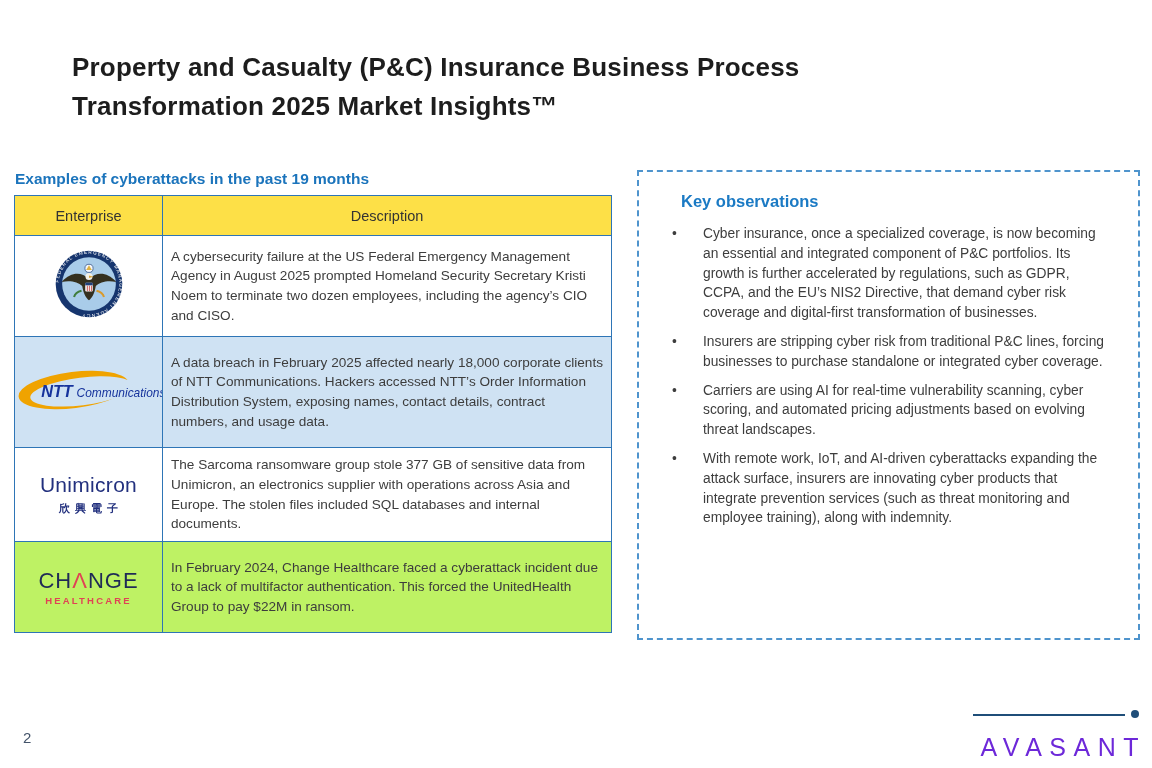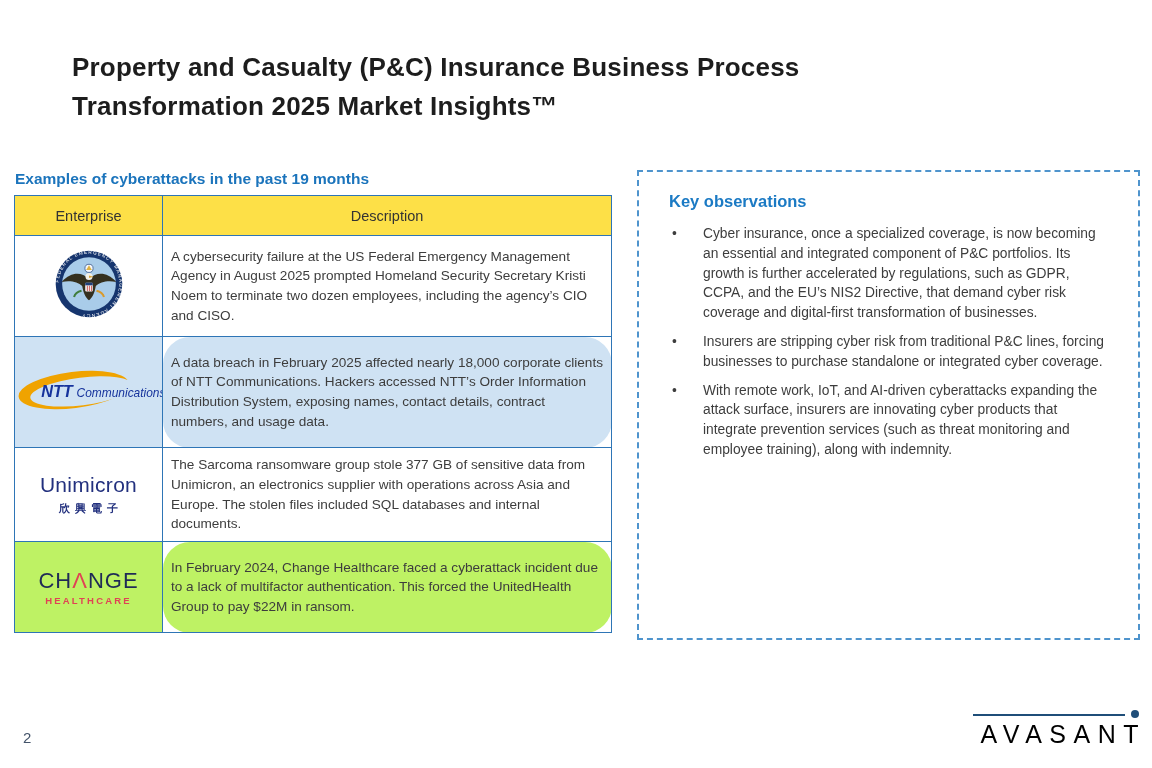--- a/index.html
+++ b/index.html
@@ -24,54 +24,54 @@
   table.attacks {
     border-collapse:collapse; width:597px; table-layout:fixed;
   }
   table.attacks th, table.attacks td { border:1.6px solid #2e75b6; }
   table.attacks th {
     background:#fde047; height:37px; font-size:14.5px; font-weight:400; color:#333333;
   }
   td.enterprise { width:148px; text-align:center; vertical-align:middle; }
   td.desc {
     padding:4px 8px 4px 8px; font-size:13.6px; line-height:19.6px;
-    color:#3d3d3d; vertical-align:middle;border-radius:27px;
+    color:#3d3d3d; vertical-align:middle;
   }
   tr.r1 { height:101px; } tr.r2 { height:111px; background:#cfe2f3; }
   tr.r3 { height:94px; }  tr.r4 { height:91px;  background:#bef264; }
 
   
   .unimicron-name { font-size:21px; font-weight:normal; color:#22307e; letter-spacing:0.3px; }
   .unimicron-cn { font-size:11px; font-weight:bold; color:#22307e; letter-spacing:5px; margin-top:4px; margin-right:-5px; }
   .change-line1 { font-size:22px; color:#1f2a56; letter-spacing:1px; font-weight:500; }
   .change-delta { color:#e04355; font-weight:400; }
   .change-line2 { font-size:9.5px; font-weight:bold; color:#e04355; letter-spacing:2.2px; margin-top:1px; }
 
   
   .obs-box {
     position:absolute; left:637px; top:170px; width:503px; height:470px;
     border:2px dashed #4f94cd; box-sizing:border-box; background:#ffffff;
     padding:14px 24px 0 30px;
   }
-  .obs-heading { font-size:16.5px; font-weight:bold; color:#1b7ac4; margin:6px 0 13px 0; }
+  .obs-heading { font-size:16.5px; font-weight:bold; color:#1b7ac4; margin:6px 0 13px 12px; }
   ul.obs { list-style:none; margin:0; padding:0; }
   ul.obs li {
     position:relative; padding-left:34px; margin-bottom:9px;
     font-size:13.8px; line-height:19.8px; color:#3d3d3d;
   }
   ul.obs li::before { content:"\2022"; position:absolute; left:3px; top:0; color:#3d3d3d; }
 
   
   .page-number { position:absolute; left:23px; top:729px; font-size:15px; color:#44546a; }
   .brand-logo { position:absolute; right:13px; top:705px; width:166px; }
   .brand-rule { position:relative; height:12px; }
   .brand-line { position:absolute; left:0; right:14px; top:9px; height:2px; background:#1f4e79; }
   .brand-dot { position:absolute; right:0; top:5px; width:8px; height:8px; border-radius:50%; background:#1f4e79; }
   .brand-name {
-    margin-top:3px; text-align:right; font-size:25px; color:#000000;
+    margin-top:16px; text-align:right; font-size:25px; color:#6d28d9;
     letter-spacing:7.5px; margin-right:-7px; font-weight:400;
   }
 </style>
 </head>
 <body>
 
 <div class="slide-title">Property and Casualty (P&amp;C) Insurance Business Process Transformation 2025 Market Insights™</div>
 
 <div class="left-section">
   <h2 class="section-heading">Examples of cyberattacks in the past 19 months</h2>
@@ -141,20 +141,21 @@
       </tr>
     </tbody>
   </table>
 </div>
 
 <div class="obs-box">
   <div class="obs-heading">Key observations</div>
   <ul class="obs">
     <li>Cyber insurance, once a specialized coverage, is now becoming an essential and integrated component of P&amp;C portfolios. Its growth is further accelerated by regulations, such as GDPR, CCPA, and the EU’s NIS2 Directive, that demand cyber risk coverage and digital-first transformation of businesses.</li>
     <li>Insurers are stripping cyber risk from traditional P&amp;C lines, forcing businesses to purchase standalone or integrated cyber coverage.</li>
+    <li>Carriers are using AI for real-time vulnerability scanning, cyber scoring, and automated pricing adjustments based on evolving threat landscapes.</li>
     <li>With remote work, IoT, and AI-driven cyberattacks expanding the attack surface, insurers are innovating cyber products that integrate prevention services (such as threat monitoring and employee training), along with indemnity.</li>
   </ul>
 </div>
 
 <div class="page-number">2</div>
 
 <div class="brand-logo">
   <div class="brand-rule">
     <div class="brand-line"></div>
     <div class="brand-dot"></div>

